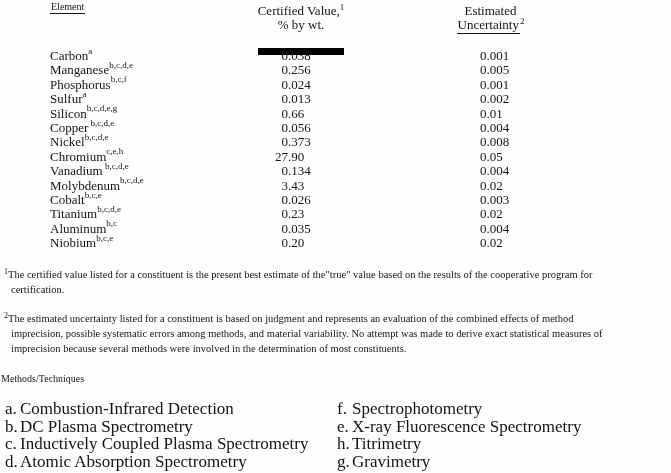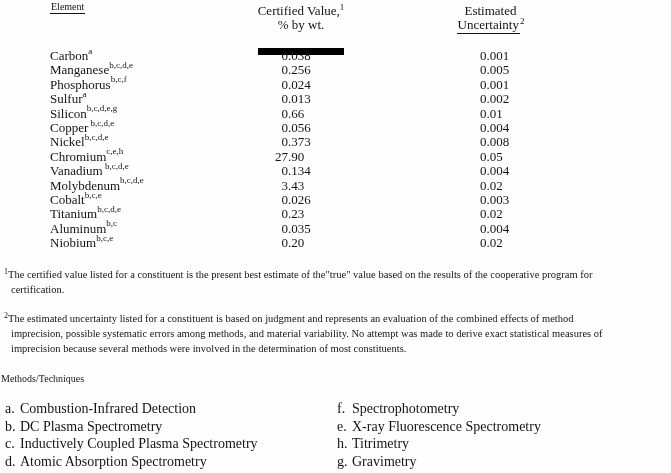--- a/index.html
+++ b/index.html
@@ -30,21 +30,21 @@
   .c-unc { position: absolute; left: 480px; }
   
   .footnote { position: absolute; left: 4px; width: 660px; font-size: 10.5px; }
   .fn-line  { line-height: 15px; white-space: nowrap; padding-left: 7px; }
   .fn-line.first { padding-left: 0; }
   .fn-marker { font-size: 8px; }
   #footnote-1 { top: 267px; }
   #footnote-2 { top: 311px; }
   
   .methods-heading { position: absolute; left: 1px; top: 373px; font-size: 10px; }
-  .methods-col { position: absolute; top: 400px; font-size: 14px; }
+  .methods-col { position: absolute; top: 400px; font-size: 17px; }
   .methods-left  { left: 5px; }
   .methods-right { left: 337px; }
   .method-item { line-height: 17.6px; white-space: nowrap; }
   .m-letter { display: inline-block; width: 15px; }
 </style>
 </head>
 <body>
 
 <div class="page">
 

